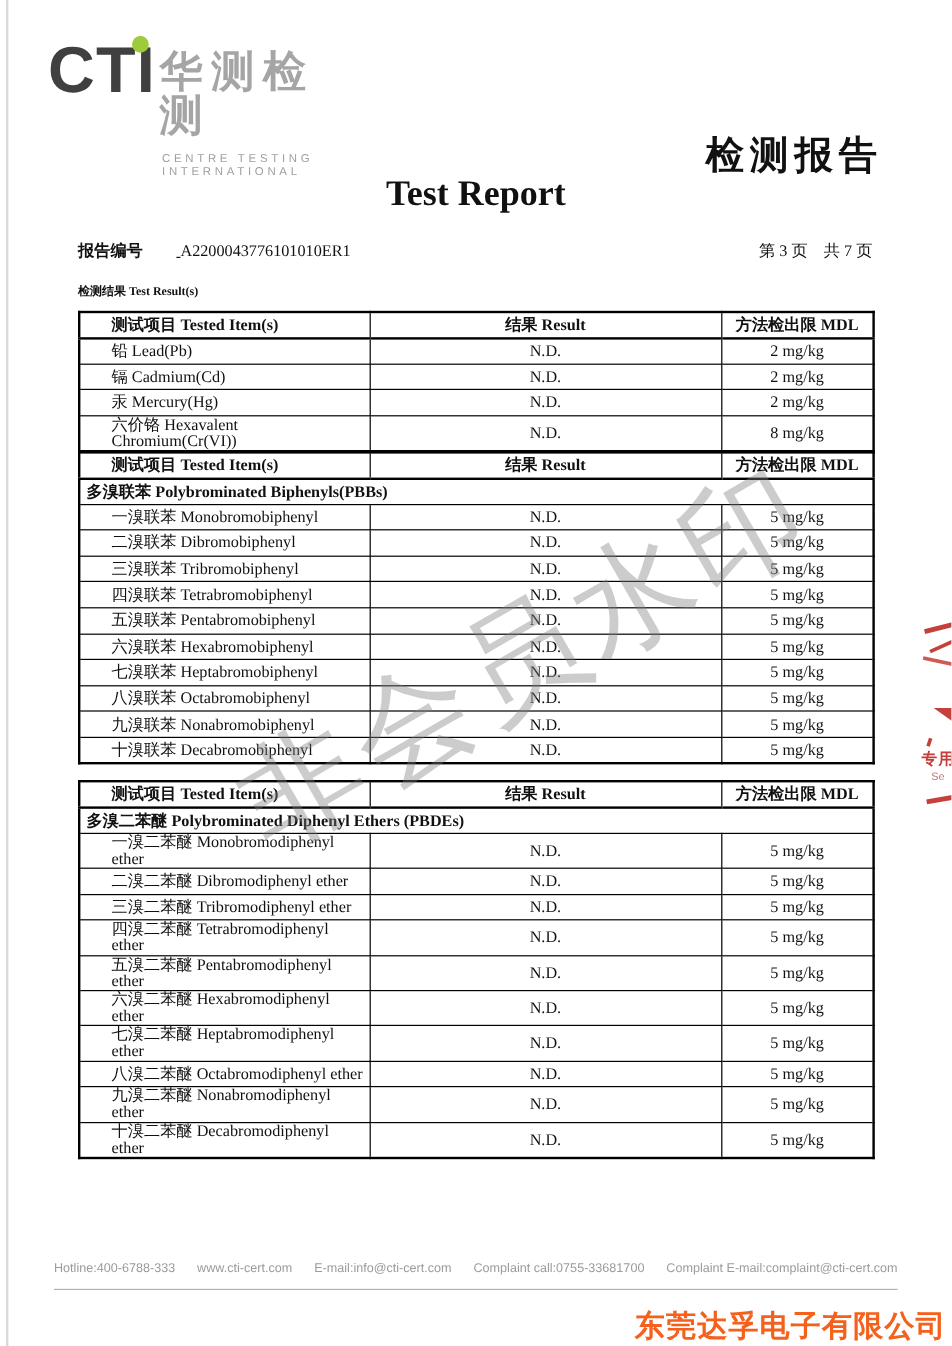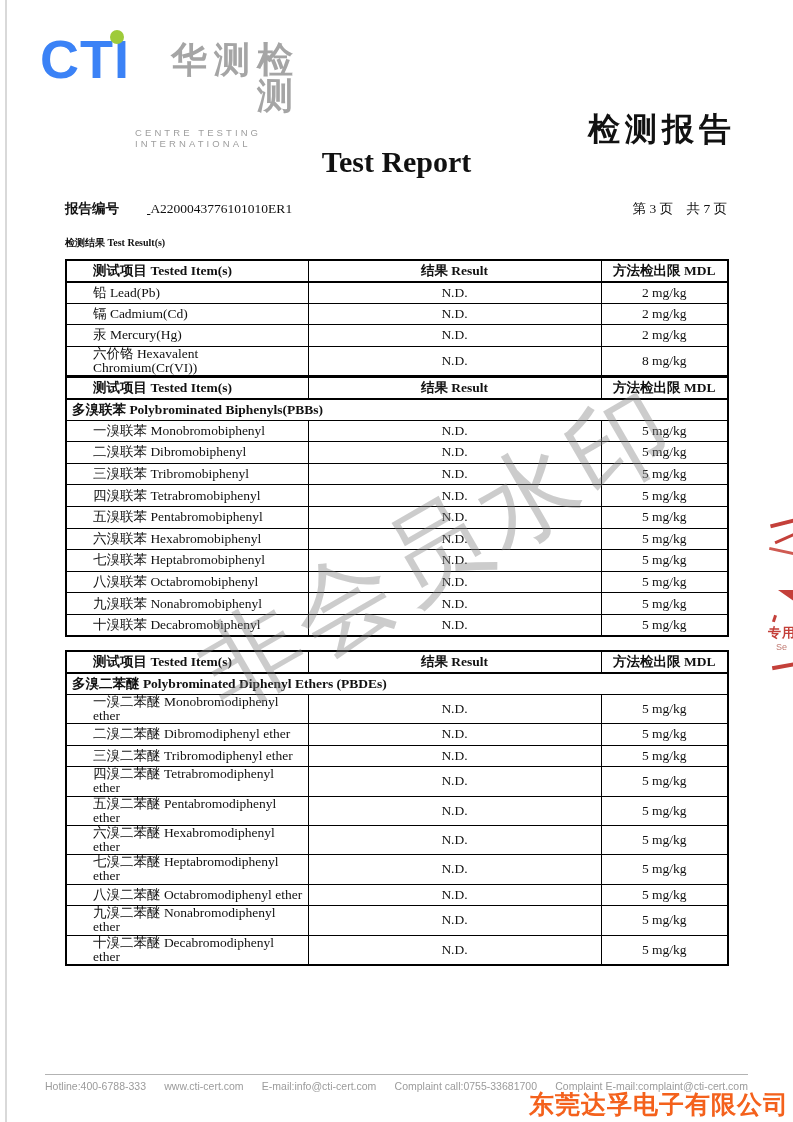--- a/index.html
+++ b/index.html
@@ -3,24 +3,24 @@
 <meta charset="utf-8">
 <style>
   html,body{margin:0;padding:0;background:#ffffff;}
   .page{position:relative;width:793px;height:1122px;background:#ffffff;overflow:hidden;
         font-family:"Liberation Serif","DejaVu Serif",serif;color:#111;}
   .edge-line{position:absolute;left:5px;top:0;width:2px;height:1122px;background:#d9d9d9;}
 
   
   .logo{position:absolute;left:40px;top:24px;width:260px;height:72px;}
   .logo-acronym{position:absolute;left:0;top:8px;font-family:"Liberation Sans","DejaVu Sans",sans-serif;
-        font-weight:bold;font-size:54px;line-height:1;color:#3b82f6;letter-spacing:1px;}
+        font-weight:bold;font-size:54px;line-height:1;color:#404040;letter-spacing:1px;}
   .logo-dot{position:absolute;left:70px;top:6px;width:14px;height:14px;border-radius:50%;background:#9ecb3a;}
   .logo-cn{position:absolute;left:93px;top:18px;font-size:36px;line-height:1;color:#a5a5a5;
-        font-weight:600;letter-spacing:7px;font-family:"Liberation Sans","DejaVu Sans",sans-serif;text-align:right;}
+        font-weight:600;letter-spacing:7px;font-family:"Liberation Sans","DejaVu Sans",sans-serif;}
   .logo-sub{position:absolute;left:95px;top:60px;font-size:9.5px;color:#9e9e9e;letter-spacing:3.1px;
         font-family:"Liberation Sans","DejaVu Sans",sans-serif;margin-top:43px;}
 
   
   .title-cn{position:absolute;left:0;top:108px;width:736px;text-align:right;
         font-size:32px;font-weight:bold;letter-spacing:5px;}
   .title-en{position:absolute;left:0;top:145px;width:793px;text-align:center;
         font-size:30px;font-weight:bold;}
 
   
@@ -59,21 +59,21 @@
         border-top:12px solid #c4403a;border-left:17px solid transparent;}
   .stamp .tick{position:absolute;right:18px;top:101px;width:2.5px;height:7px;background:#c4403a;transform:rotate(18deg);}
   .stamp .zh{position:absolute;right:-3px;top:110px;font-size:13px;font-weight:bold;color:#c4403a;
         font-family:"Liberation Sans",sans-serif;letter-spacing:1px;white-space:nowrap;}
   .stamp .en{position:absolute;right:6px;top:128px;font-size:9px;color:#c07a72;
         font-family:"Liberation Sans",sans-serif;white-space:nowrap;}
   .stamp .ln2{position:absolute;right:-5px;top:150px;width:26px;height:3.5px;background:#c4403a;transform:rotate(-10deg);}
 
   
   .footer-line{position:absolute;left:45px;top:1074px;width:703px;height:1px;background:#b3b3b3;}
-  .footer{position:absolute;left:45px;top:1080px;width:703px;display:flex;justify-content:space-between;
+  .footer{position:absolute;left:45px;top:1051px;width:703px;display:flex;justify-content:space-between;
         font-family:"Liberation Sans","DejaVu Sans",sans-serif;font-size:10.5px;color:#9b9b9b;}
   .company{position:absolute;right:4px;top:1088px;font-family:"Liberation Sans","DejaVu Sans",sans-serif;
         font-size:25px;font-weight:bold;color:#f4611c;letter-spacing:1px;z-index:7;}
 </style>
 </head>
 <body>
 
 <div class="page">
   <div class="edge-line"></div>
 

